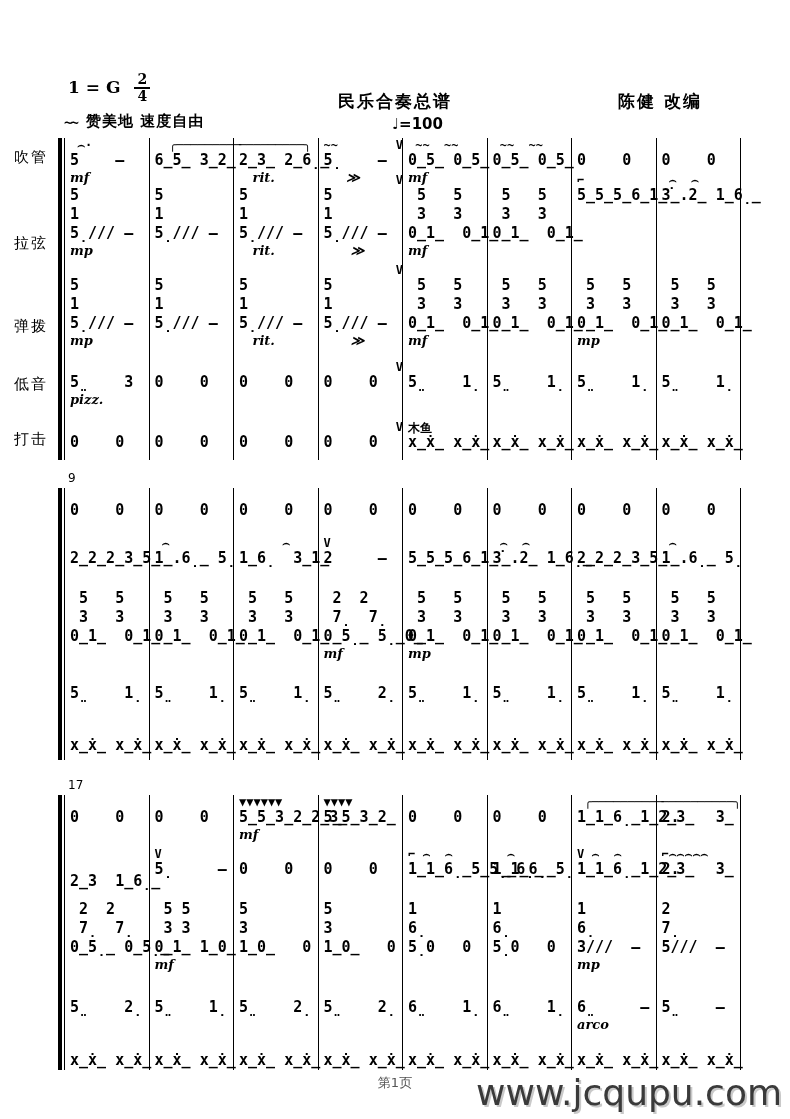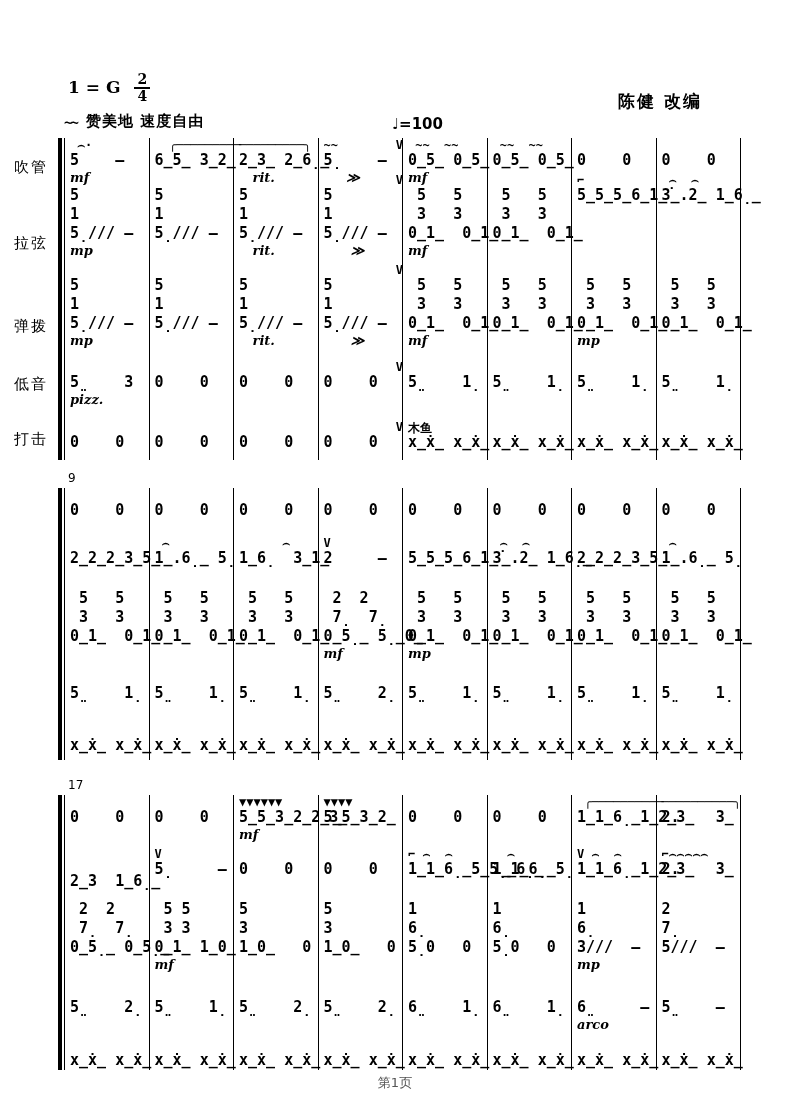--- a/index.html
+++ b/index.html
@@ -34,28 +34,29 @@
   .watermark{position:absolute;top:1072px;right:8px;font:36px "DejaVu Sans",sans-serif;
              color:#3a3a3a;text-shadow:2px 2px 0 #c9c9c9;letter-spacing:0;}
 </style>
 </head>
 <body>
 
 <div class="page">
   <div class="keysig">
     <span>1 = G</span><span class="frac"><span class="num">2</span><span class="den">4</span></span>
   </div>
+  <div class="subtitle">民乐合奏总谱</div>
   <div class="arranger">陈健  改编</div>
   <div class="expr-mark">~~</div>
   <div class="expression">赞美地 速度自由</div>
   <div class="tempo">♩=100</div>
 
   <div id="systems">
       <div class="system" style="top: 138px; height: 322px;">
-        <div class="inst-label" style="top: 20px;">吹管</div>
+        <div class="inst-label" style="top: 10px;">吹管</div>
         <div class="inst-label" style="top: 96px;">拉弦</div>
         <div class="inst-label" style="top: 179px;">弹拨</div>
         <div class="inst-label" style="top: 237px;">低音</div>
         <div class="inst-label" style="top: 292px;">打击</div>
         <div class="cols">
           <div class="col">
             <div class="cell" style="top: 0px;">
               <div class="above"> ⌢·</div>
               <div class="line">5    —</div>
               <div class="below">mf</div>
@@ -670,13 +671,14 @@
             <div class="cell" style="top: 243px;">
               <div class="above"> </div>
               <div class="line">x̲ẋ̲ x̲ẋ̲</div>
             </div>
           </div>
         </div>
       </div>
     </div>
 
   <div class="pageno">第1页</div>
+  <div class="watermark">www.jcqupu.com</div>
 </div>
 
 </body></html>

